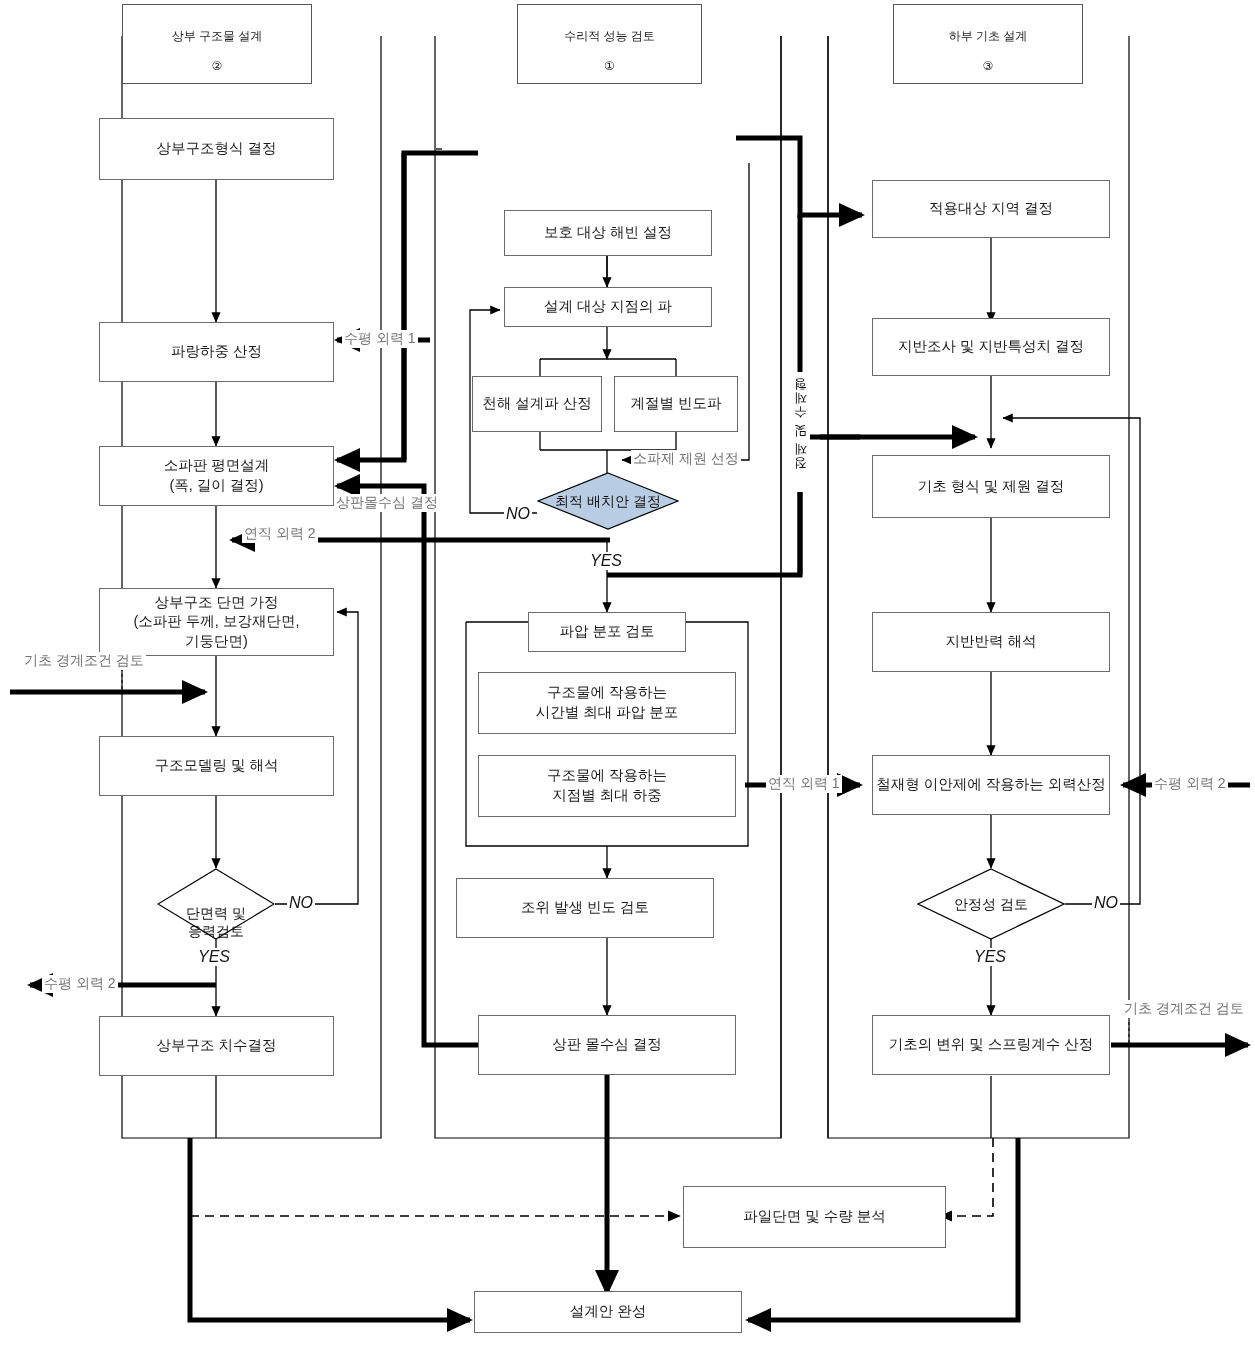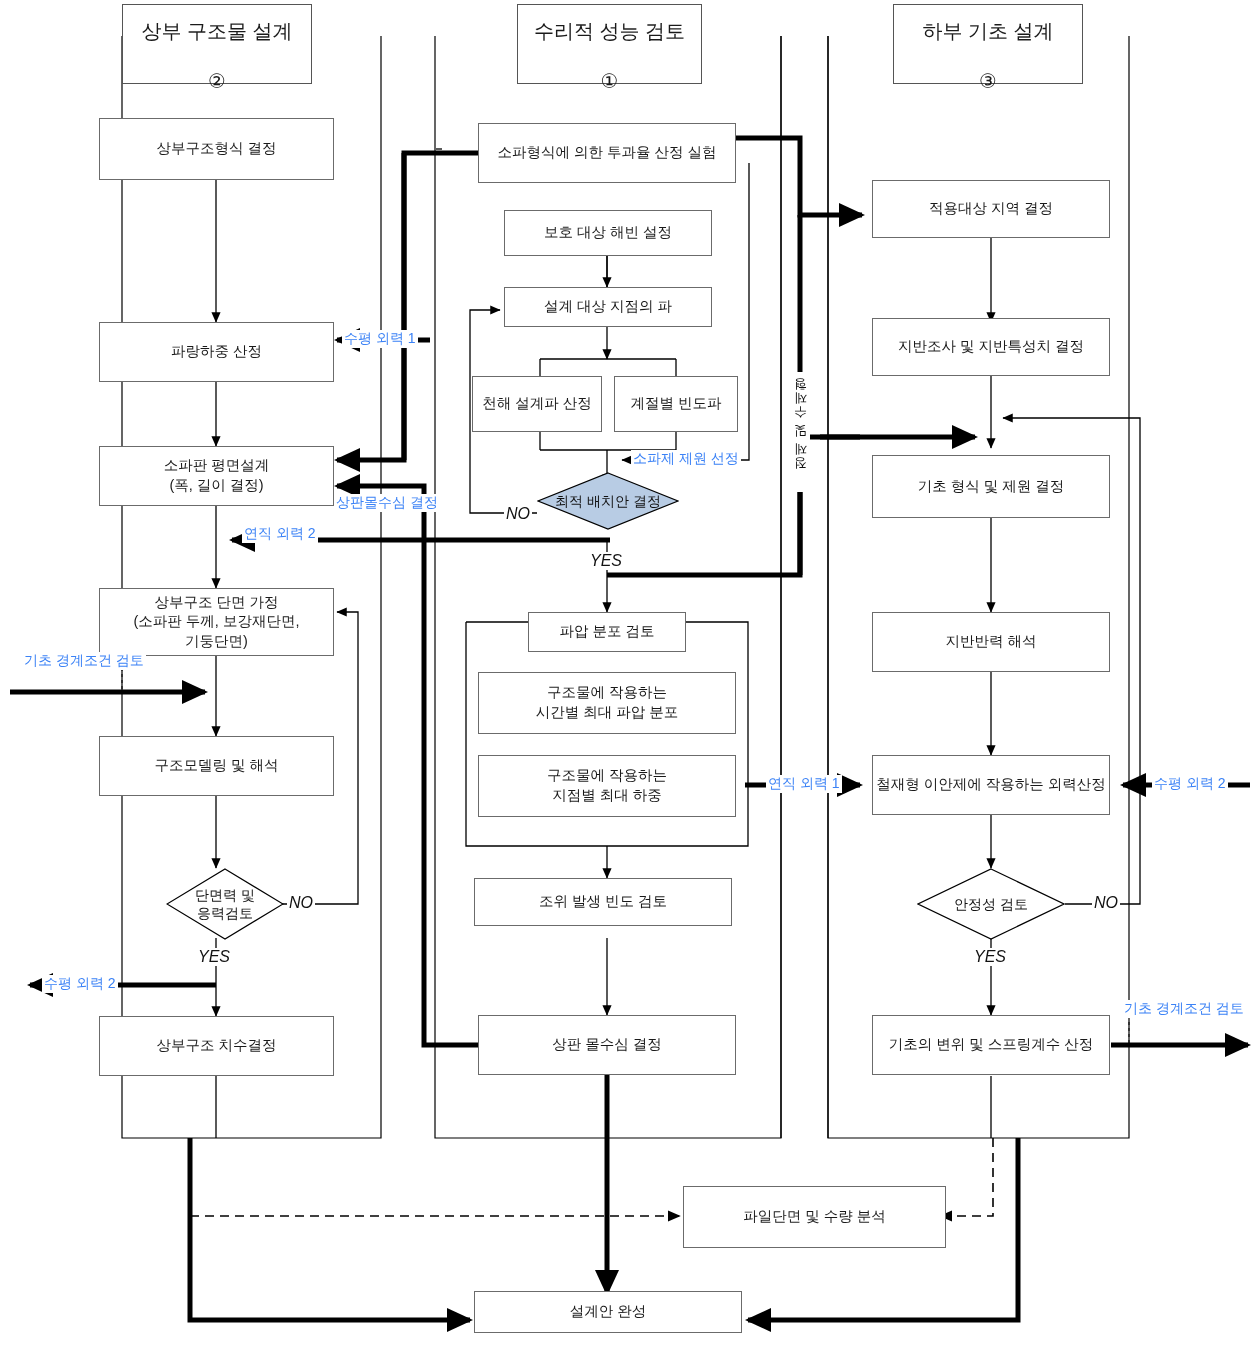--- a/index.html
+++ b/index.html
@@ -31,27 +31,27 @@
     justify-content: center;
     text-align: center;
     font-size: 14.5px;
     color: #1a1a1a;
     line-height: 1.35;
     white-space: pre-line;
     z-index: 3;
   }
   .group-title {
     border: 1px solid #555;
-    font-size: 20px;
+    font-size: 12px;
     line-height: 1.25;
   }
   .plain-label {
     position: absolute;
     font-size: 14px;
-    color: #3b82f6;
+    color: #737373;
     background: #ffffff;
     padding: 0 2px;
     white-space: nowrap;
     z-index: 4;
   }
   .yn-label {
     position: absolute;
     font-size: 16px;
     font-style: italic;
     color: #111;
@@ -255,49 +255,48 @@
 (폭, 길이 결정)</div>
 
   <div class="node" style="left:99px; top:588px; width:235px; height:68px;">상부구조 단면 가정
 (소파판 두께, 보강재단면,
 기둥단면)</div>
 
   <div class="node" style="left:99px; top:736px; width:235px; height:60px;">구조모델링 및 해석</div>
 
   <div class="node" style="left:99px; top:1016px; width:235px; height:60px;">상부구조 치수결정</div>
 
-  <div class="diamond" style="left:166px; top:868px; width:118px; height:72px;">
+  <div class="diamond" style="left:157px; top:868px; width:118px; height:72px;align-items:flex-end;">
     <svg class="dshape" viewBox="0 0 118 72">
       <polygon points="59,1 117,36 59,71 1,36" fill="#ffffff" stroke="#000" stroke-width="1.2"></polygon>
     </svg>
     <span class="dtext">단면력 및
 응력검토</span>
   </div>
   <div class="yn-label" style="left:287px; top:894px;">NO</div>
   <div class="yn-label" style="left:196px; top:948px;">YES</div>
 
-  <div class="node" style="left:478px; top:123px; width:258px; height:60px;">소파형식에 의한 투과율 산정 실험</div>
 
   <div class="node" style="left:504px; top:210px; width:208px; height:46px;">보호 대상 해빈 설정</div>
 
   <div class="node" style="left:504px; top:287px; width:208px; height:40px;">설계 대상 지점의 파</div>
 
   <div class="node" style="left:472px; top:376px; width:130px; height:56px;">천해 설계파 산정</div>
 
   <div class="node" style="left:614px; top:376px; width:124px; height:56px;">계절별 빈도파</div>
 
   <div class="node" style="left:528px; top:612px; width:158px; height:40px;">파압 분포 검토</div>
 
   <div class="node" style="left:478px; top:672px; width:258px; height:62px;">구조물에 작용하는
 시간별 최대 파압 분포</div>
 
   <div class="node" style="left:478px; top:755px; width:258px; height:62px;">구조물에 작용하는
 지점별 최대 하중</div>
 
-  <div class="node" style="left:474px; top:878px; width:258px; height:48px;">조위 발생 빈도 검토</div>
+  <div class="node" style="left:456px; top:878px; width:258px; height:60px;">조위 발생 빈도 검토</div>
 
   <div class="node" style="left:478px; top:1015px; width:258px; height:60px;">상판 몰수심 결정</div>
 
   <div class="diamond" style="left:537px; top:472px; width:142px; height:58px;">
     <svg class="dshape" viewBox="0 0 142 58">
       <polygon points="71,1 141,29 71,57 1,29" fill="#b8cce4" stroke="#000" stroke-width="1.2"></polygon>
     </svg>
     <span class="dtext">최적 배치안 결정</span>
   </div>
   <div class="yn-label" style="left:504px; top:505px;">NO</div>

